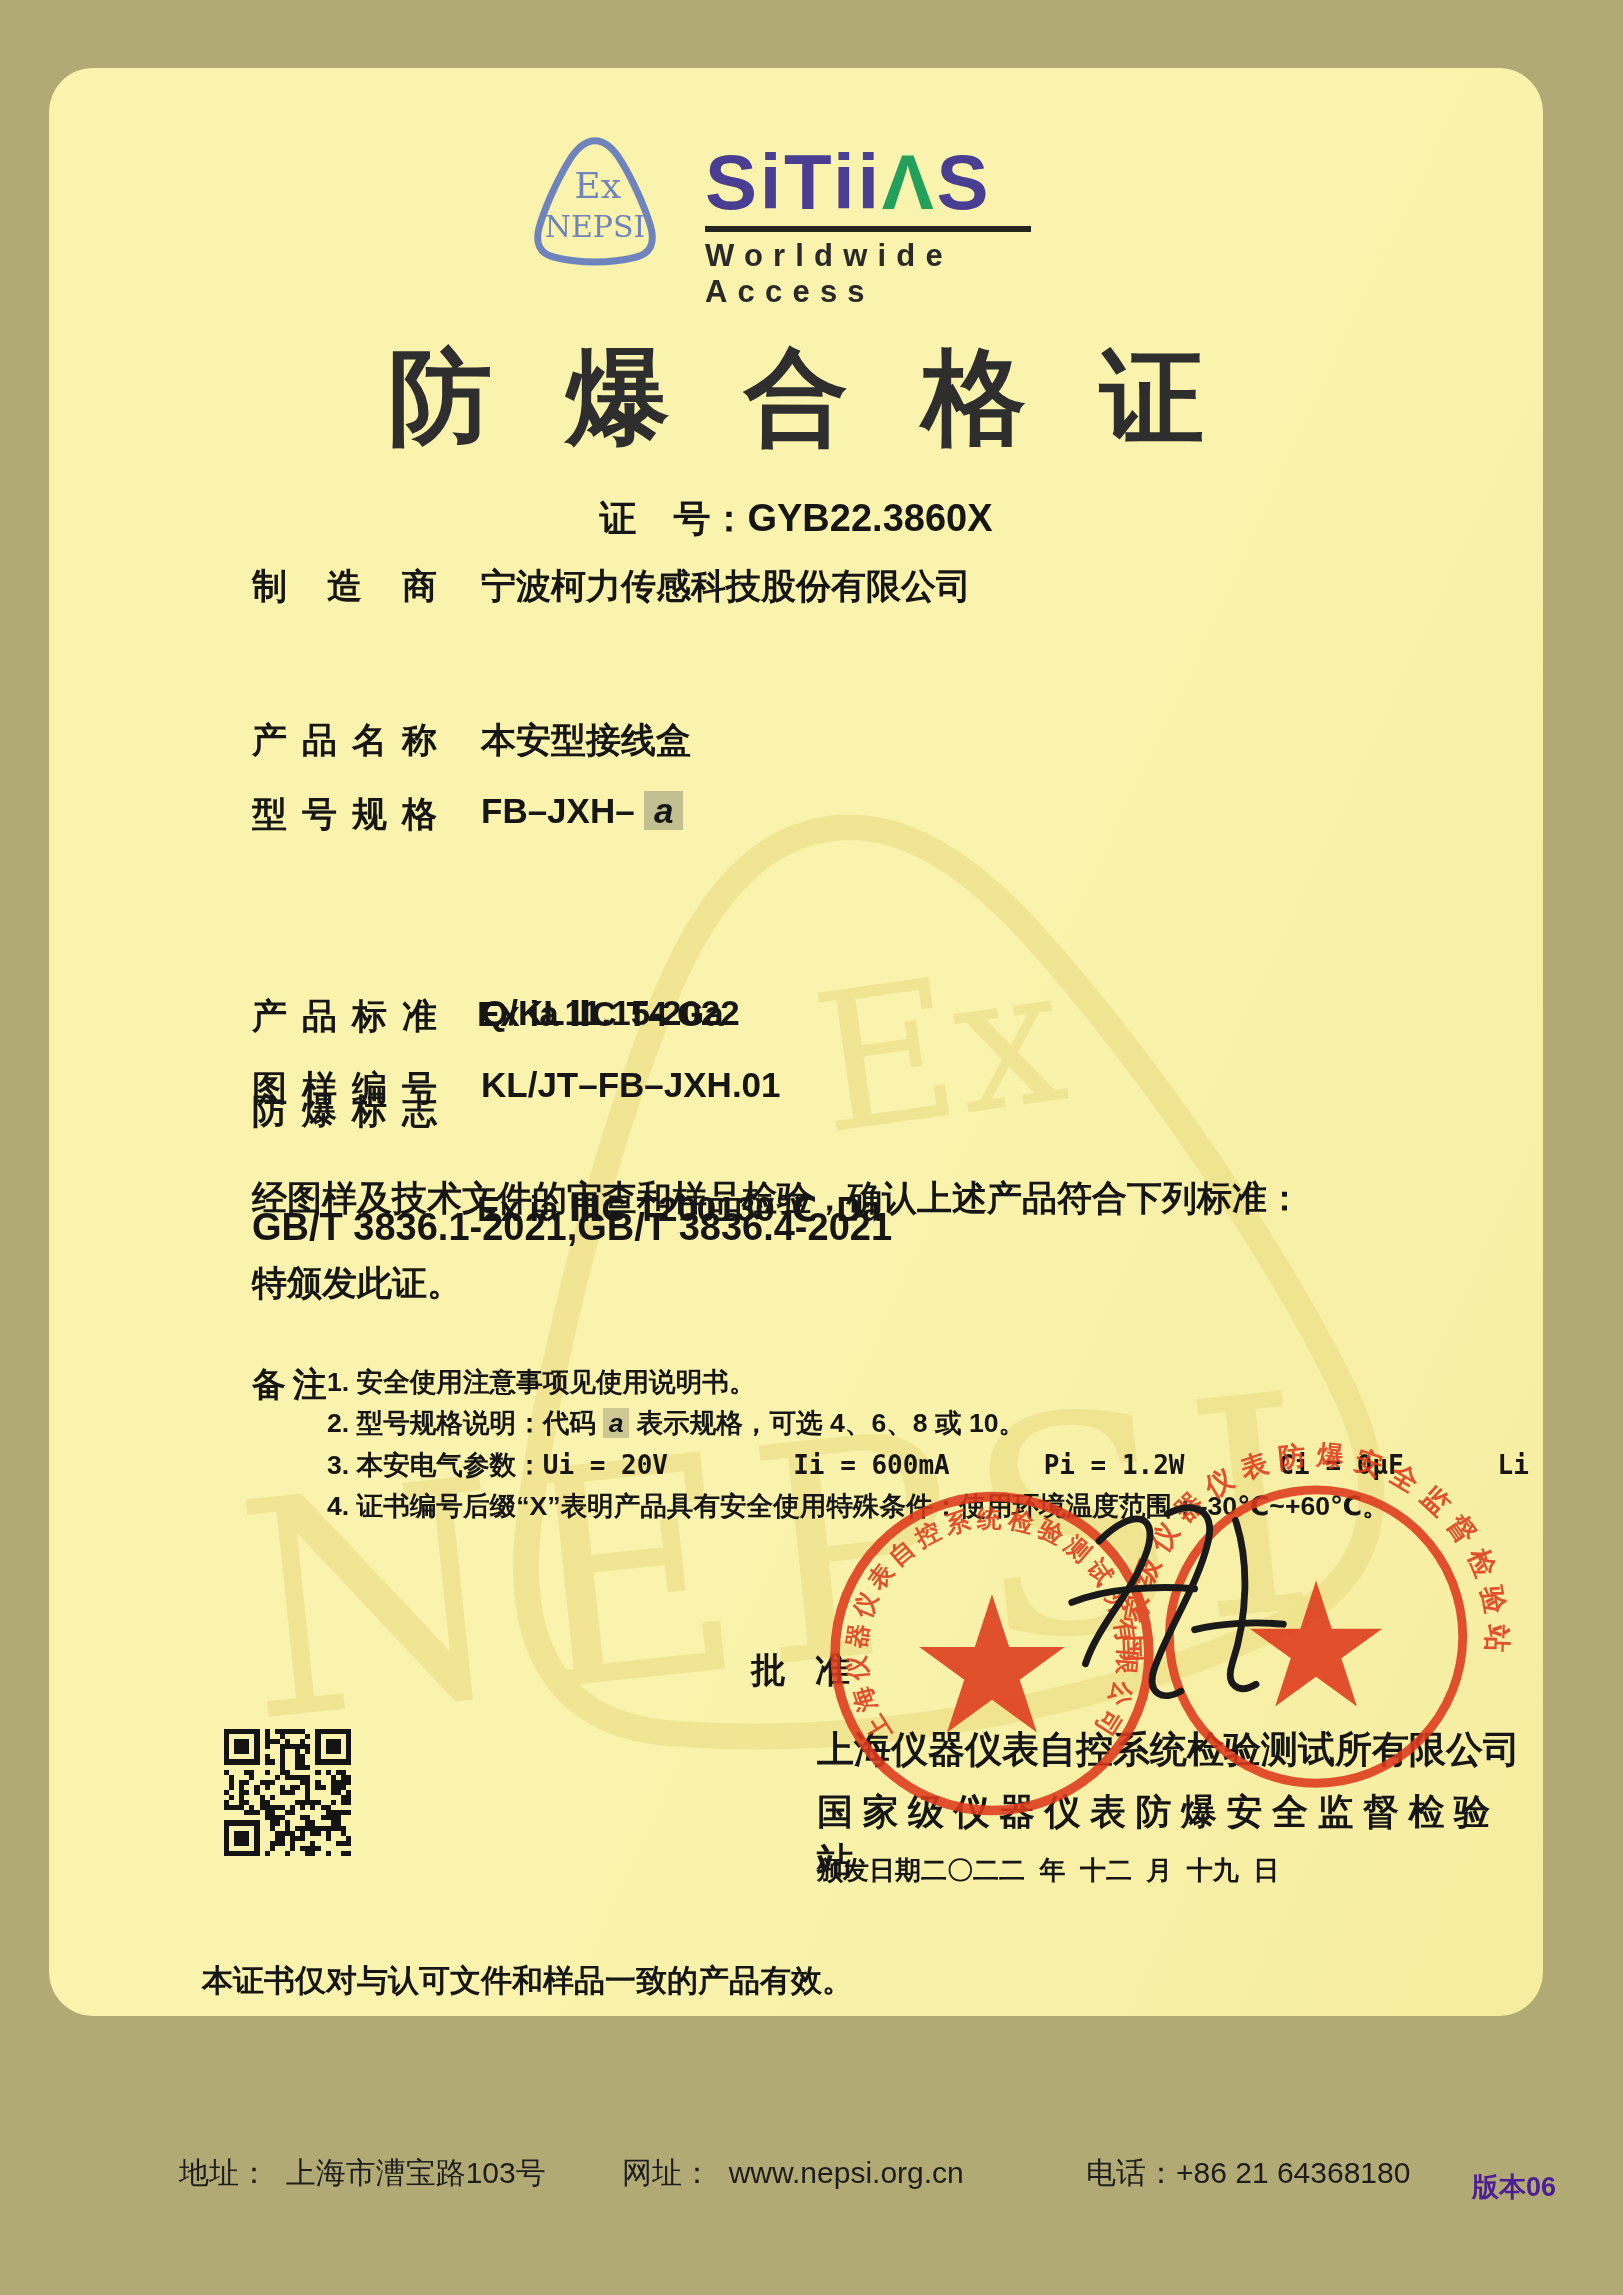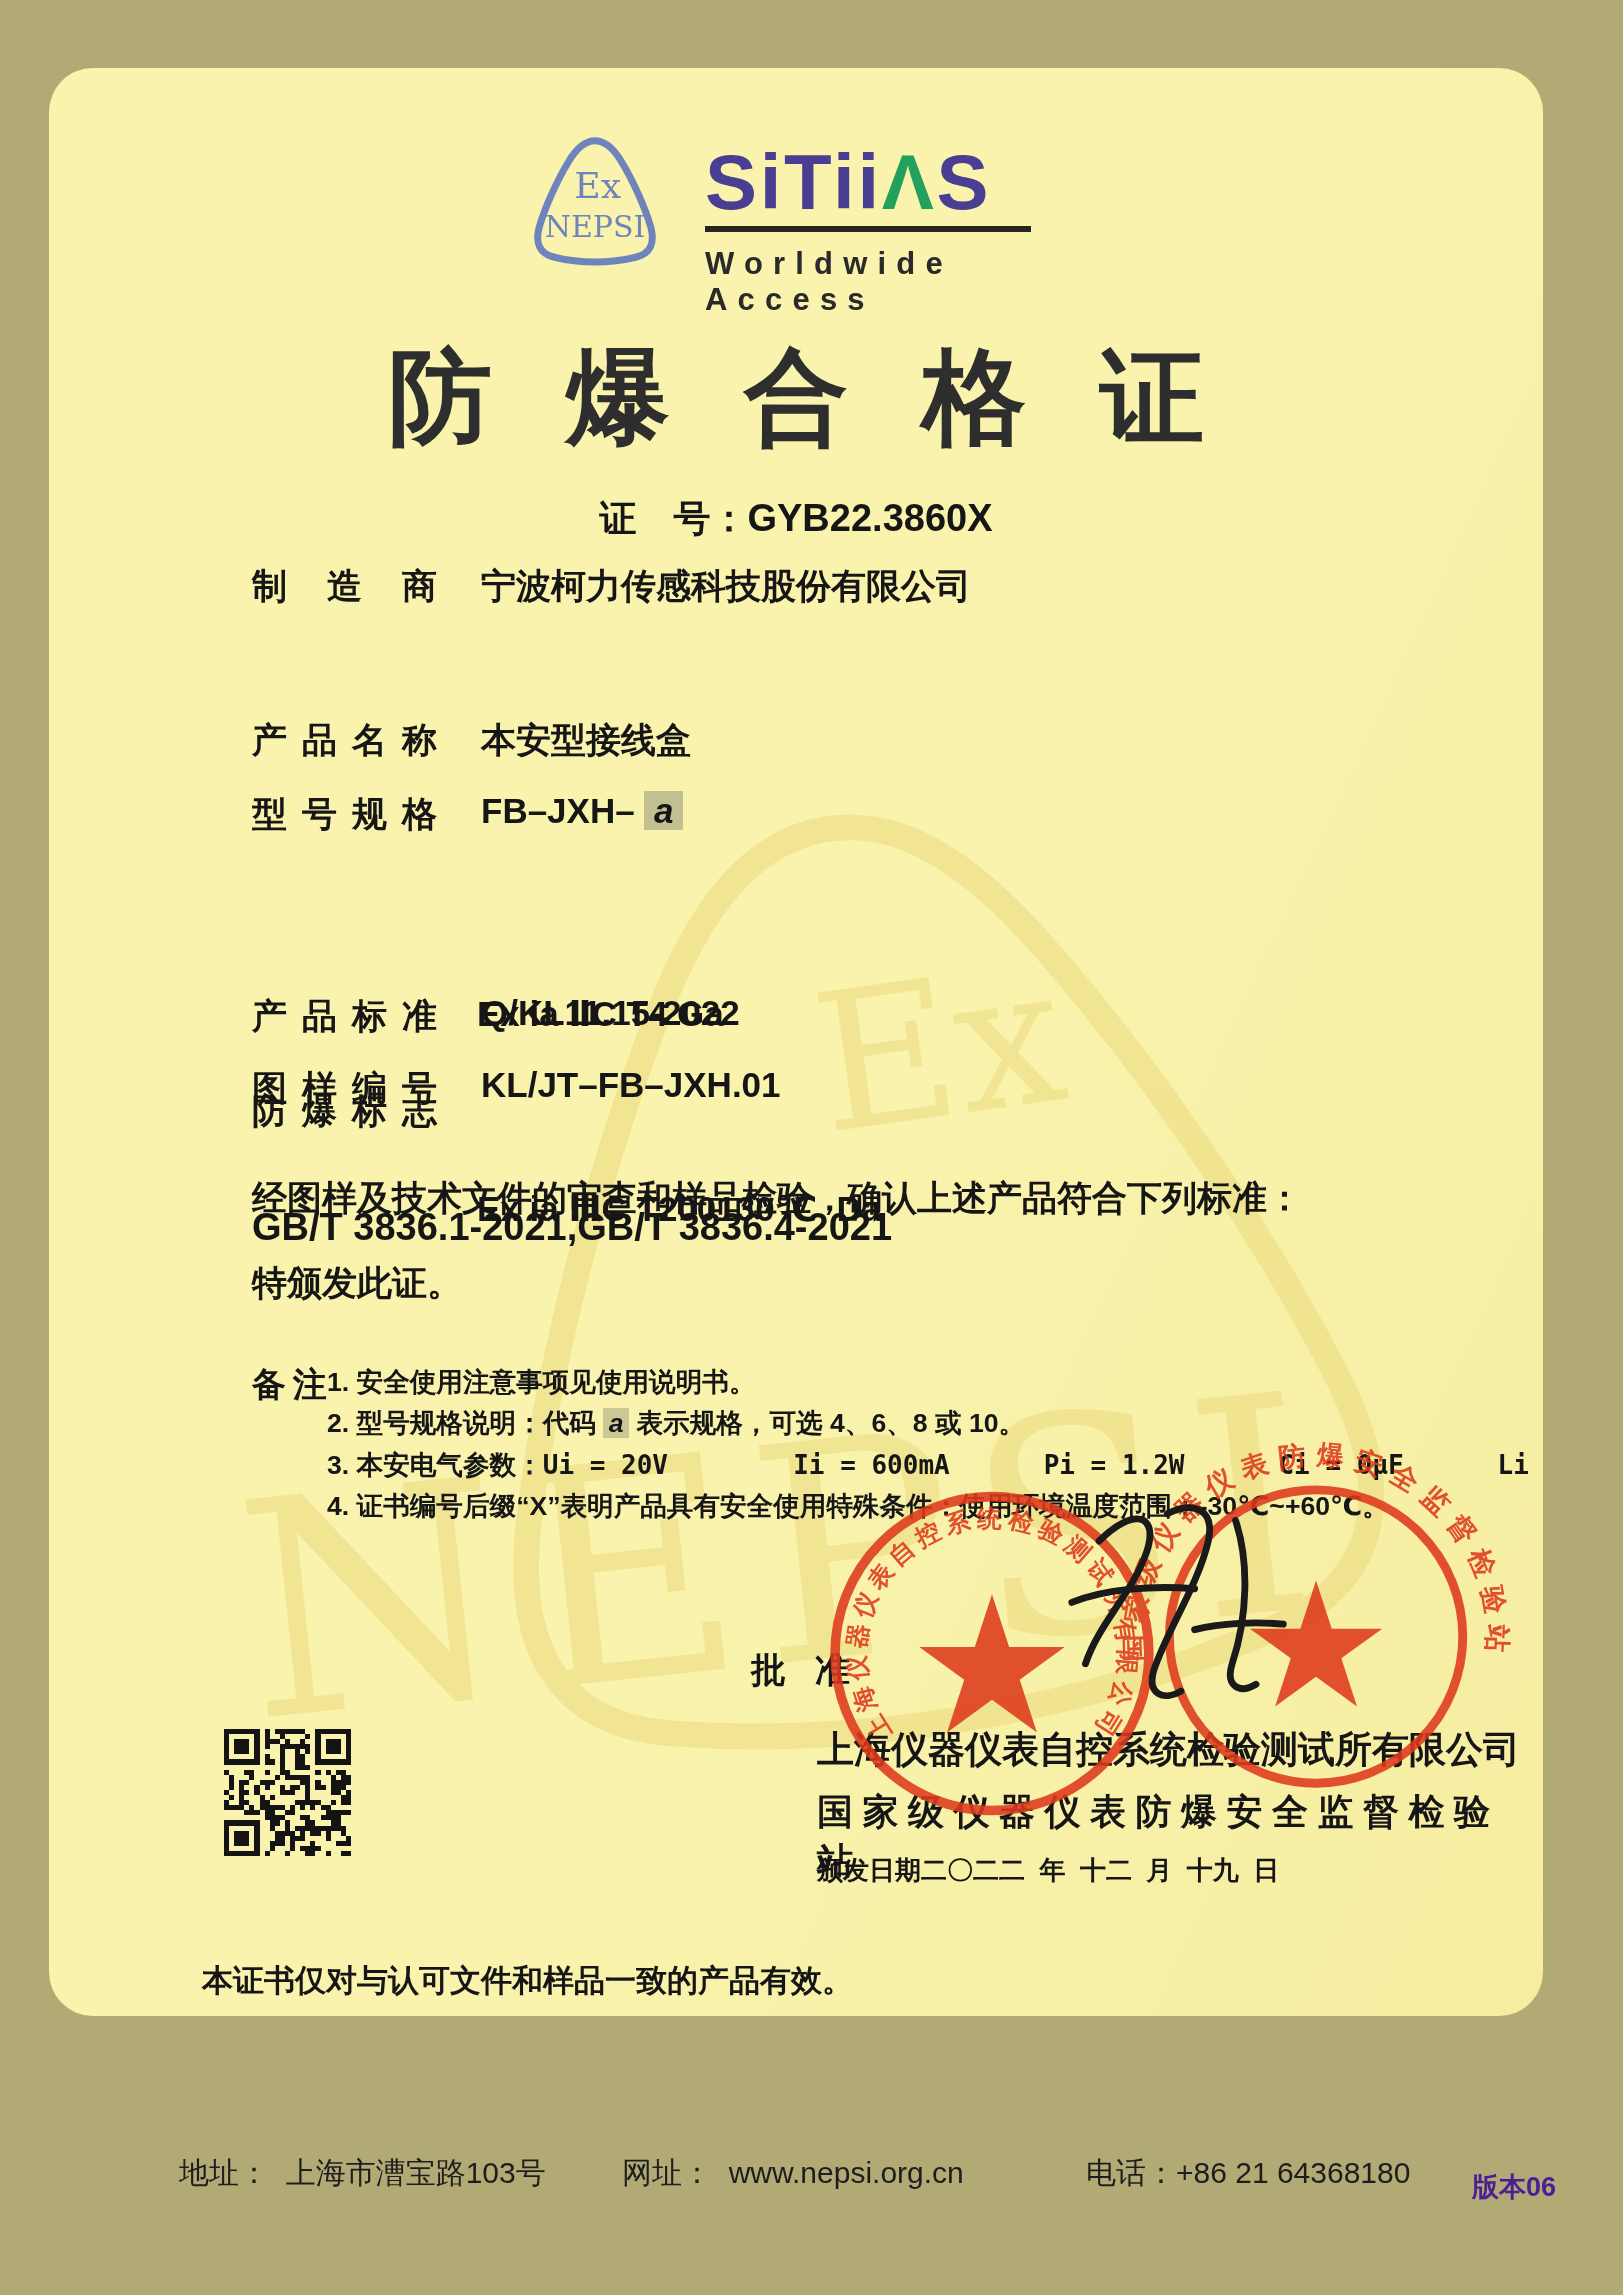--- a/index.html
+++ b/index.html
@@ -18,21 +18,21 @@
   
   .wm{position:absolute;left:41px;top:655px;width:1405px;height:1118px;z-index:0;opacity:.5;pointer-events:none;}
   .content{position:absolute;inset:0;z-index:1;}
   
   .nepsi-logo{left:476px;top:63px;width:140px;height:143px;}
   .sitiias{left:656px;top:80px;width:409px;}
   .sitiias-word{font-weight:bold;font-size:78px;letter-spacing:2.7px;line-height:68px;}
   .sitiias-purple{color:#4a3e92;}
   .sitiias-green{color:#23a15c;}
   .sitiias-bar{width:326px;height:6.1px;background:#24261f;margin-top:9.5px;}
-  .sitiias-tag{margin-top:14px;font-weight:bold;font-size:31px;letter-spacing:10.2px;color:#2a2a2a;}
+  .sitiias-tag{margin-top:6px;font-weight:bold;font-size:31px;letter-spacing:10.2px;color:#2a2a2a;}
   
   .title{left:0;top:261px;width:100%;text-align:center;font-size:104px;font-weight:bold;
          letter-spacing:74px;padding-left:74px;box-sizing:border-box;color:#2e2e2e;}
   .certline{left:0;top:426px;width:100%;text-align:center;font-weight:bold;white-space:pre;}
   .certline .lab{font-size:37px;}
   .certline .val{font-size:38px;}
   
   .row{position:absolute;left:203px;display:flex;}
   .row-center{align-items:center;}
   .flabel{width:185px;font-size:35px;font-weight:bold;text-align:justify;text-align-last:justify;flex:none;}

